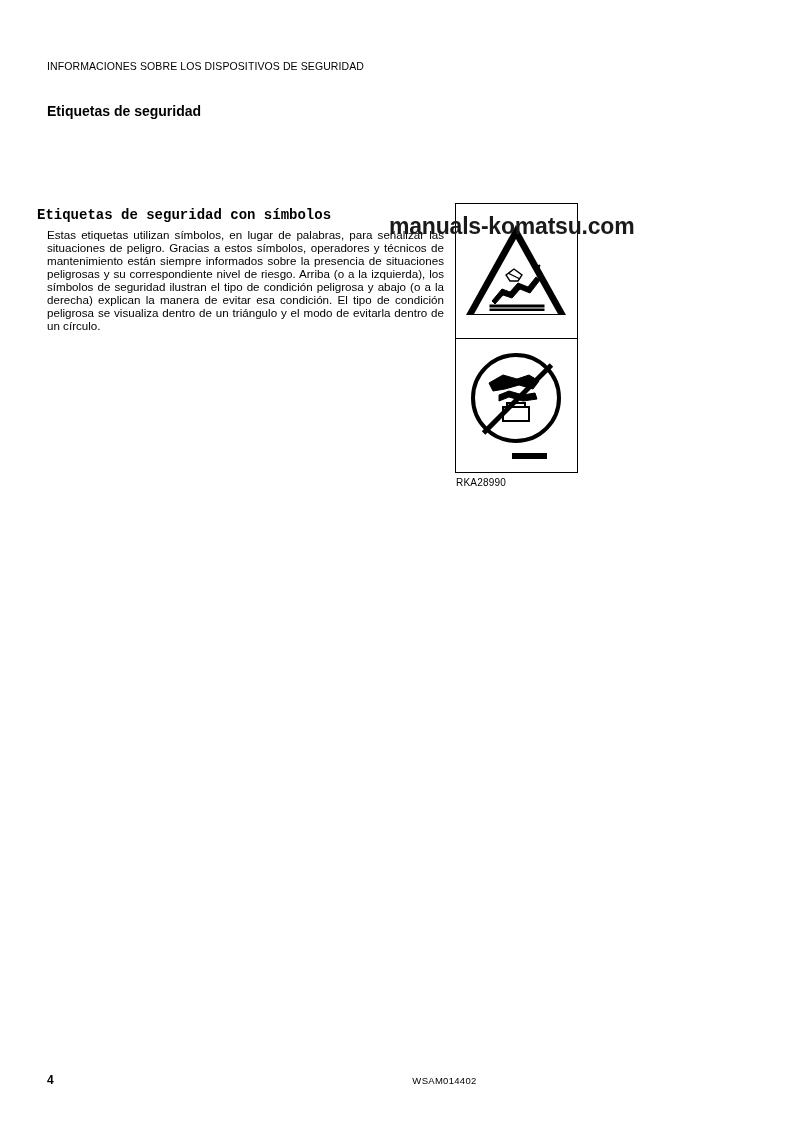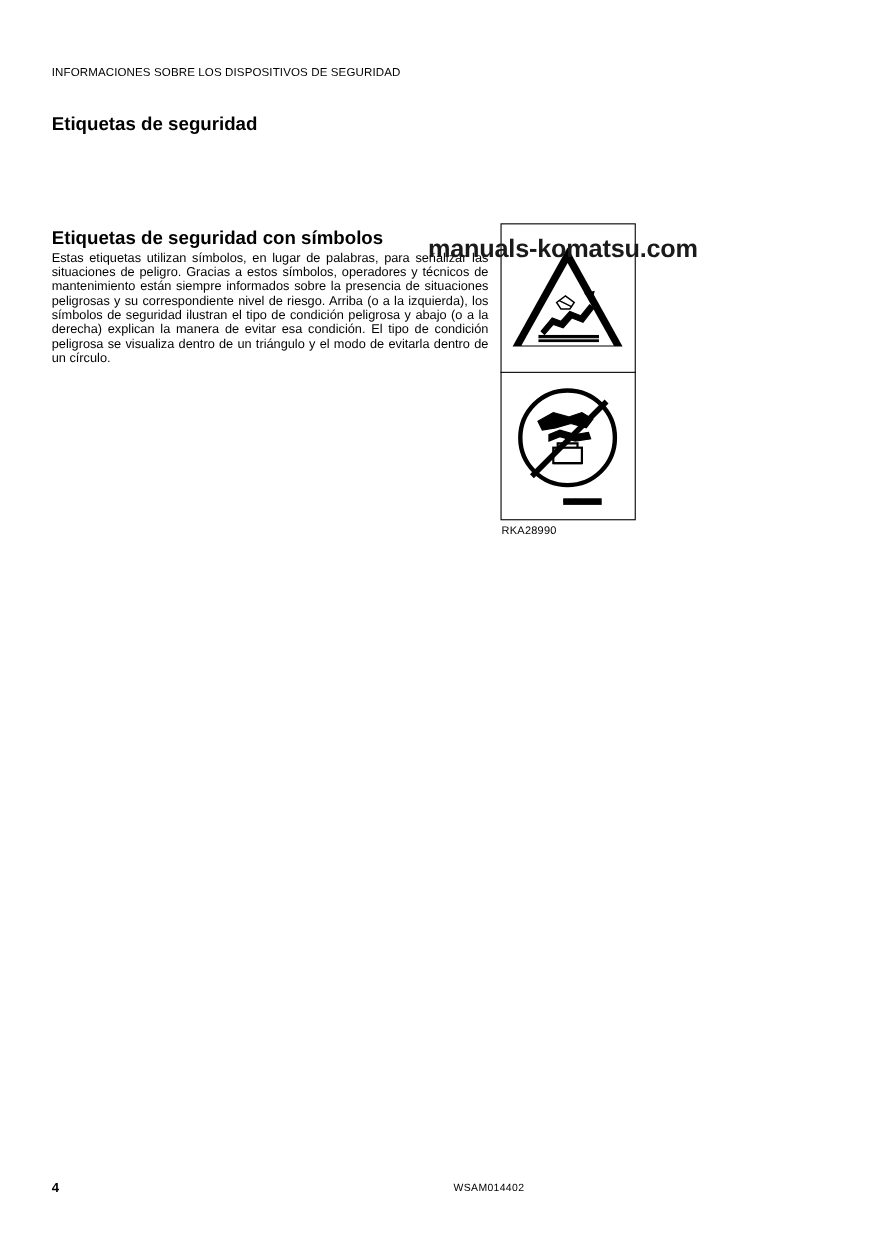--- a/index.html
+++ b/index.html
@@ -29,24 +29,24 @@
     left: 47px;
     top: 60px;
     font-size: 10.5px;
     letter-spacing: 0.1px;
     white-space: nowrap;
   }
 
   .section-title {
     position: absolute;
     font-weight: bold;
-    font-size: 17px;
+    font-size: 14px;
   }
   #title-1 { left: 47px; top: 103px; }
-  #title-2 { left: 47px; top: 207px; }
+  #title-2 { left: 37px; top: 207px; font-family: Liberation Mono, monospace; }
 
   .para {
     position: absolute;
     font-size: 11.6px;
     line-height: 17.5px;
     text-align: justify;
     color: #000;
   }
 
   #para-1 {

